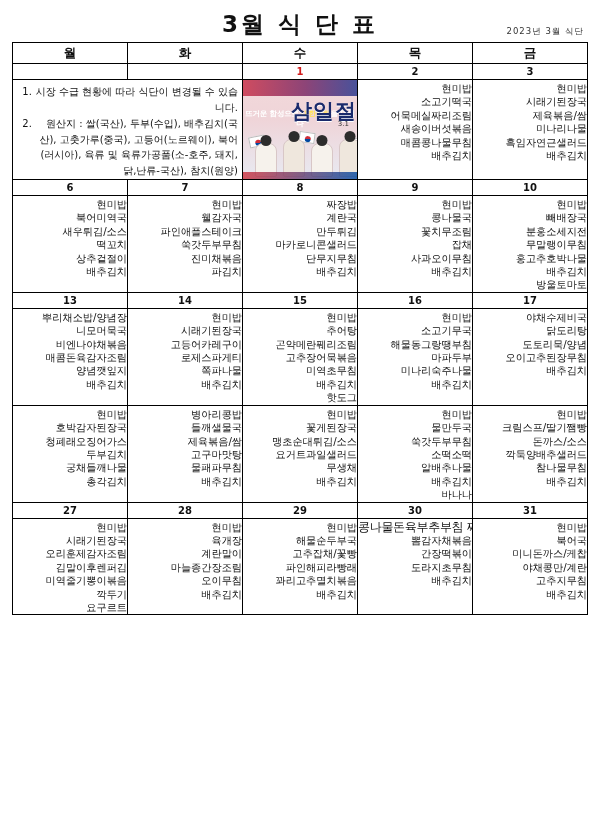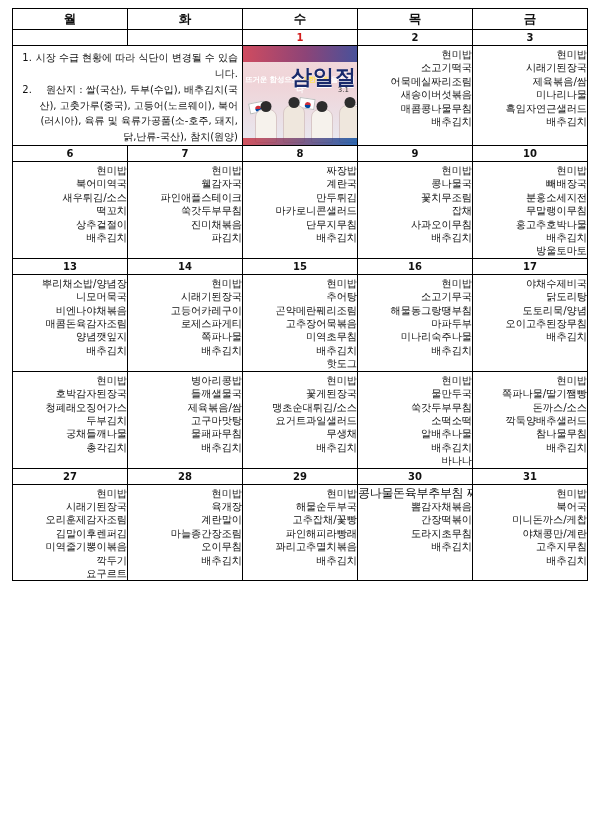--- a/index.html
+++ b/index.html
@@ -150,20 +150,24 @@
     position: absolute; bottom: 0; left: 0; right: 0; height: 7px;
     background: linear-gradient(90deg,#cd2e3a,#0047a0);
     opacity: .8;
   }
 </style>
 </head>
 <body>
 
 <div class="page">
 
+  <div class="title-row">
+    <div class="main-title">3월 식 단 표</div>
+    <div class="title-meta">2023년 3월 식단</div>
+  </div>
 
   <table class="cal">
     <thead>
       <tr>
         <th>월</th>
         <th>화</th>
         <th>수</th>
         <th>목</th>
         <th>금</th>
       </tr>
@@ -389,21 +393,21 @@
               <div>쑥갓두부무침</div>
               <div>소떡소떡</div>
               <div>알배추나물</div>
               <div>배추김치</div>
               <div>바나나</div>
             </div>
           </td>
           <td class="cell">
             <div class="menu">
               <div>현미밥</div>
-              <div>쪽파나물/딸기쨈빵</div>
+              <div>크림스프/딸기쨈빵</div>
               <div>돈까스/소스</div>
               <div>깍둑양배추샐러드</div>
               <div>참나물무침</div>
               <div>배추김치</div>
             </div>
           </td>
         </tr>
         <tr>
           <td class="daynum">27</td>
           <td class="daynum">28</td>

